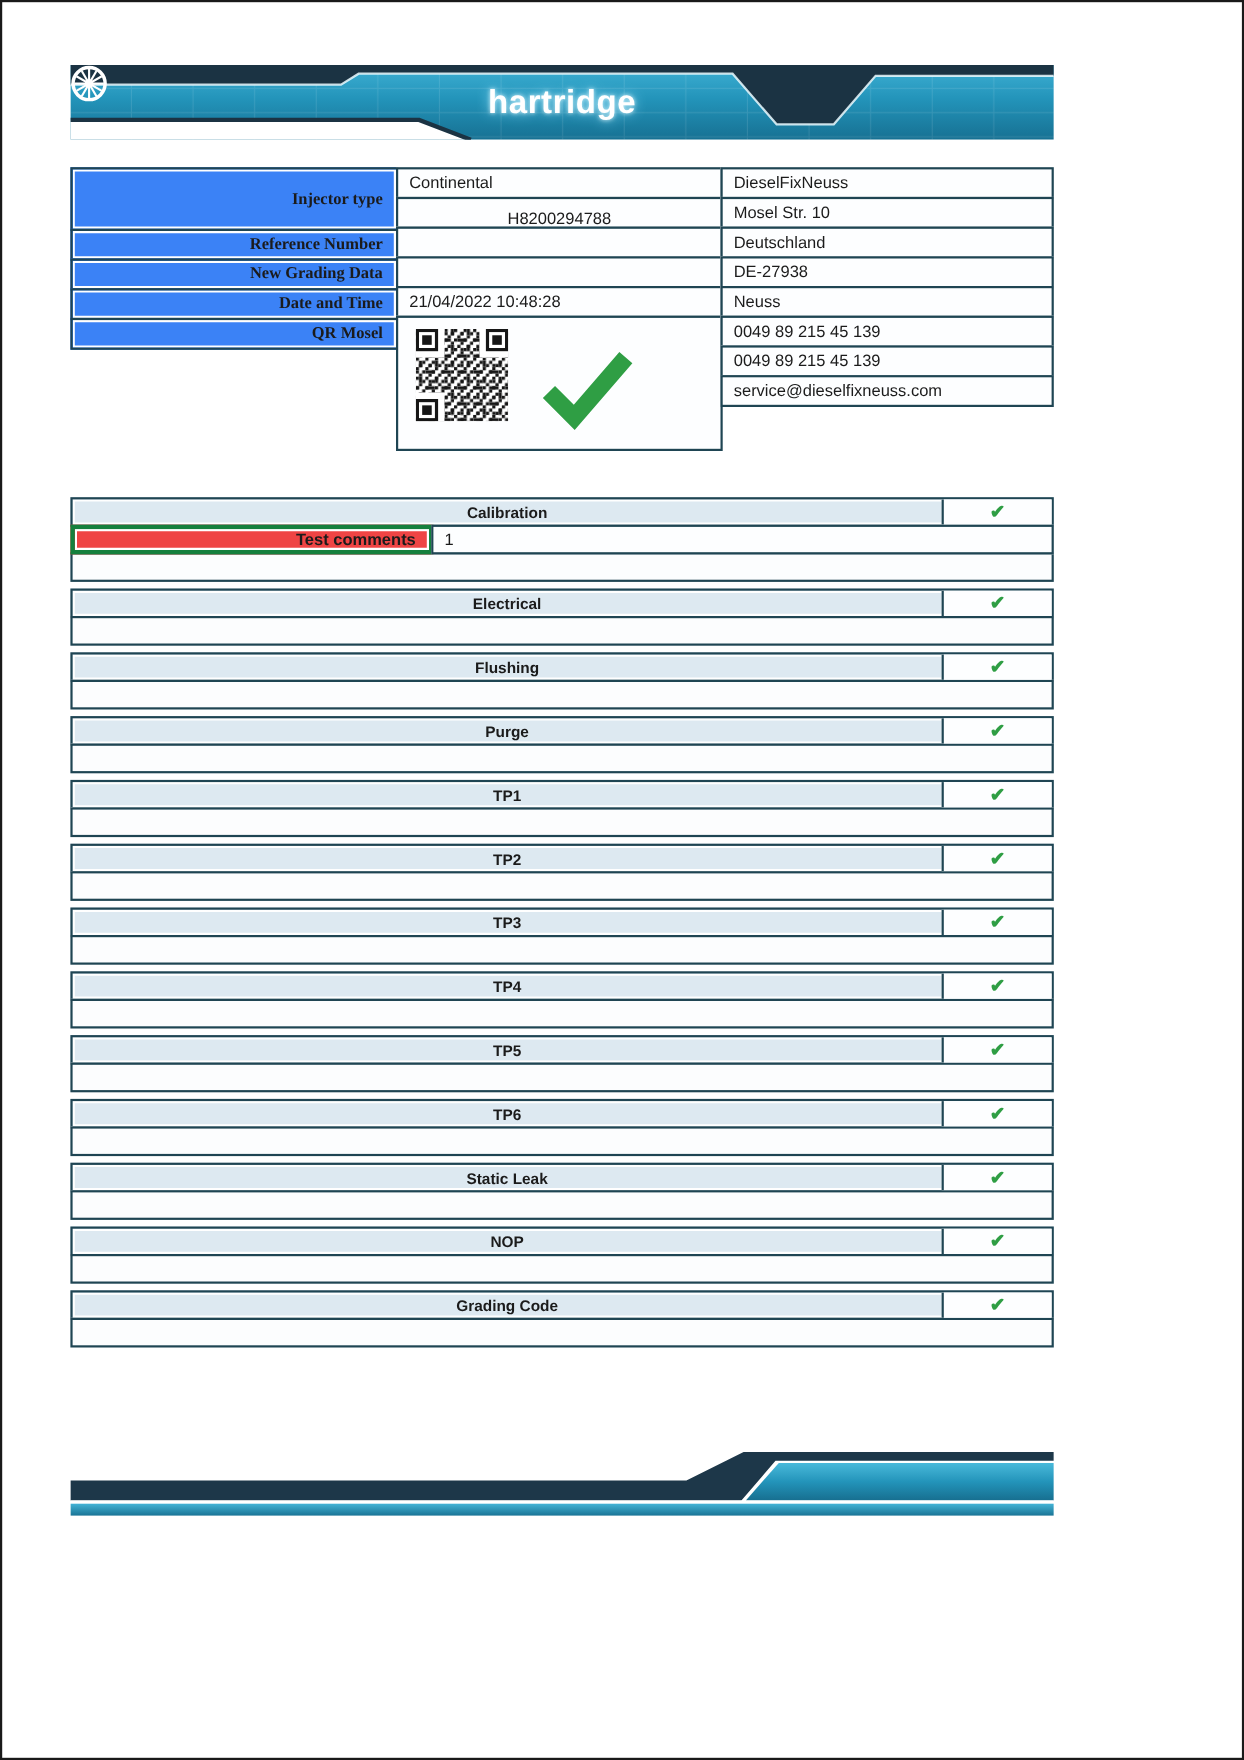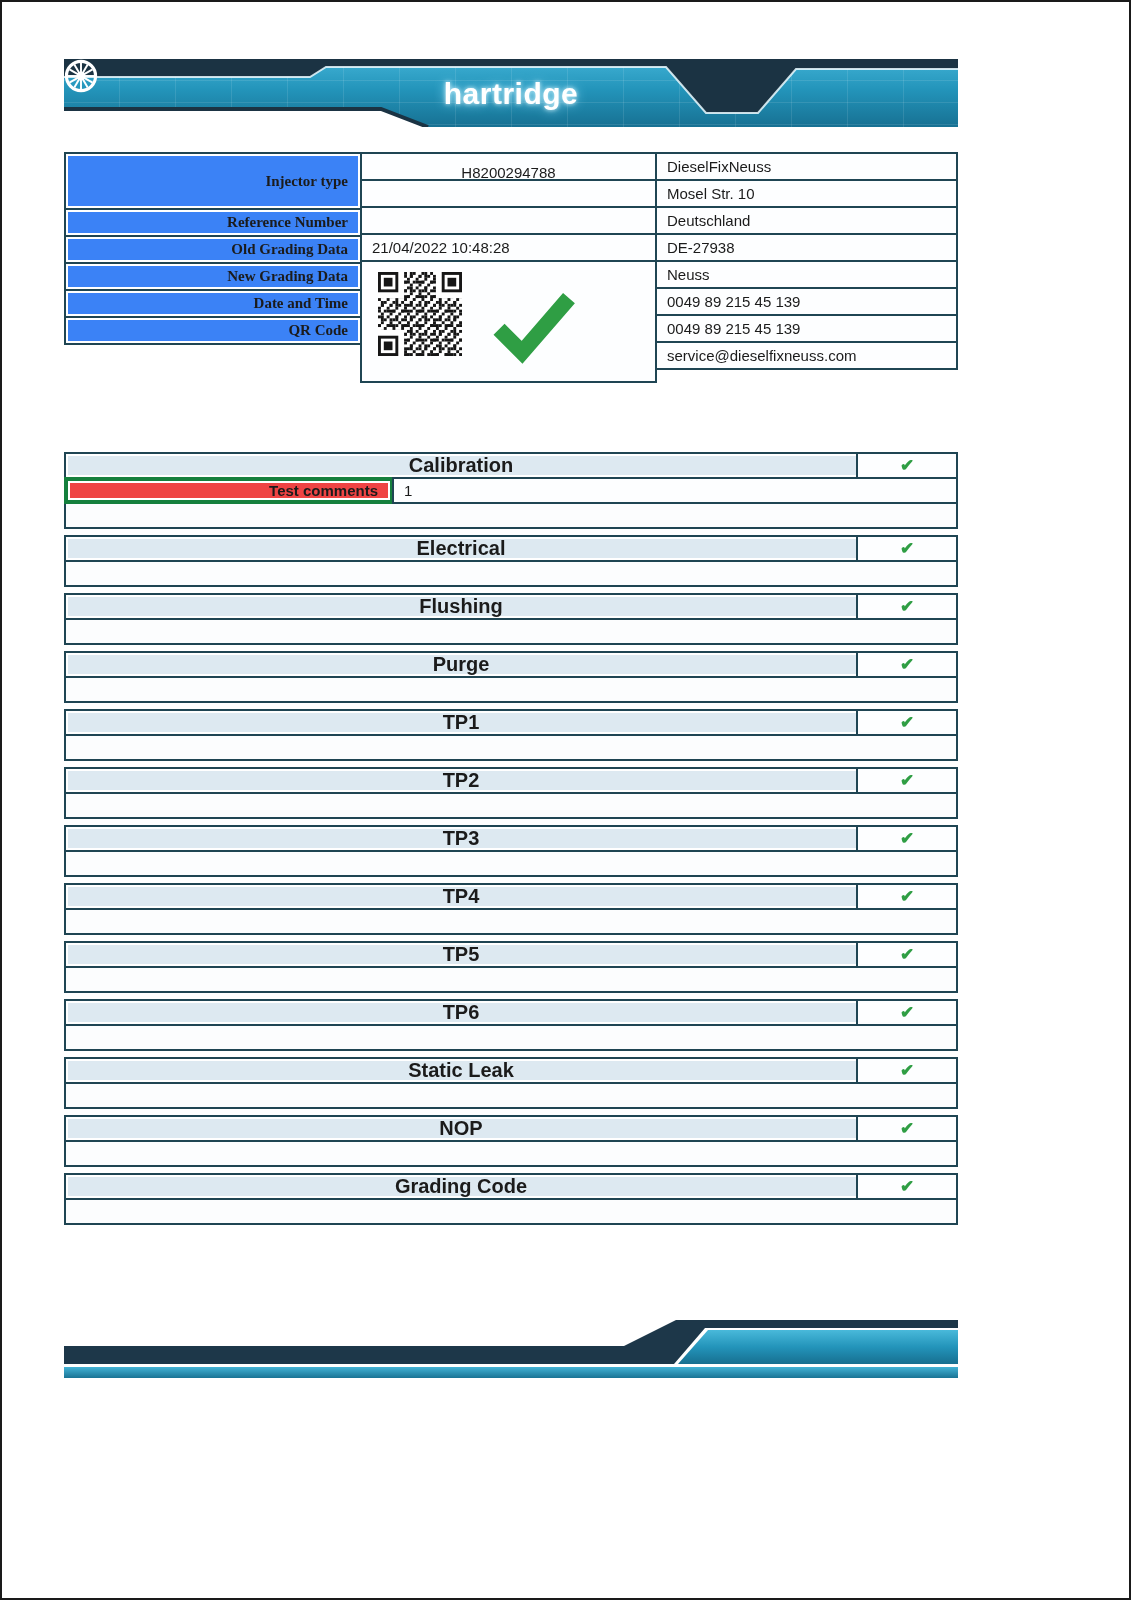--- a/index.html
+++ b/index.html
@@ -39,21 +39,21 @@
     box-shadow:inset 0 0 0 2px #ffffff; padding-right:12px;font-family:Liberation Serif, serif;
   }
   .tall { height:58px; }
   .qrcell { height:123px; align-items:flex-start; padding:10px 6px 6px 16px; gap:26px; }
   .partrow { gap:10px;flex-direction:column; }
   
   .tests { position:absolute; left:62px; top:450px; width:894px; }
   .sec-block { margin-bottom:6px; }
   .sec-head { display:flex; height:27px; border:2px solid #1f4553; background:#dde9f1; box-shadow:inset 0 0 0 2px #ffffff; }
   .sec-label { flex:1; display:flex; align-items:center; justify-content:center;
-               font-weight:bold; font-size:20px; color:#1b1b1b; }
+               font-weight:bold; font-size:14px; color:#1b1b1b; }
   .sec-check { width:100px; border-left:2px solid #1f4553; background:#fdfeff;
                display:flex; align-items:center; justify-content:center; }
   .check-glyph { color:#2f9e44; font-size:17px; font-weight:bold; line-height:1; }
   .sec-empty { height:27px; border:2px solid #1f4553; margin-top:-2px; background:#fcfdfe; }
   .cmt-row { display:flex; height:27px; margin-top:-2px; }
   .cmt-label { width:330px; border:4px solid #15803d; background:#ef4444;
                box-shadow:inset 0 0 0 2px #ffffff; display:flex; align-items:center;
                justify-content:flex-end; padding-right:12px; font-weight:bold;
                font-size:15px; color:#1b1b1b; }
   .cmt-value { flex:1; border:2px solid #1f4553; margin-left:-2px; background:#fdfeff;
@@ -107,27 +107,27 @@
       </svg>
       <span class="logo-text">hartridge</span>
     </div>
   </div>
 
   <div class="info">
 
     <div class="col col1">
       <div class="cell lbl tall">Injector type</div>
       <div class="cell lbl">Reference Number</div>
-      <div class="cell lbl">Old Grading Data</div>
       <div class="cell lbl">New Grading Data</div>
       <div class="cell lbl">Date and Time</div>
-      <div class="cell lbl">QR Code</div>
+      <div class="cell lbl">QR Mosel</div>
     </div>
 
     <div class="col col2">
+      <div class="cell">Continental</div>
       <div class="cell partrow">
         <svg width="13" height="13" viewBox="0 0 28 28">
           <circle cx="14" cy="14" r="11.5" fill="none" stroke="#57c0dd" stroke-width="3"></circle>
           <g stroke="#57c0dd" stroke-width="2">
             <line x1="3" y1="14" x2="25" y2="14"></line>
             <line x1="4.5" y1="8.5" x2="23.5" y2="19.5"></line>
             <line x1="8.5" y1="4.5" x2="19.5" y2="23.5"></line>
             <line x1="14" y1="3" x2="14" y2="25"></line>
             <line x1="19.5" y1="4.5" x2="8.5" y2="23.5"></line>
             <line x1="23.5" y1="8.5" x2="4.5" y2="19.5"></line>

